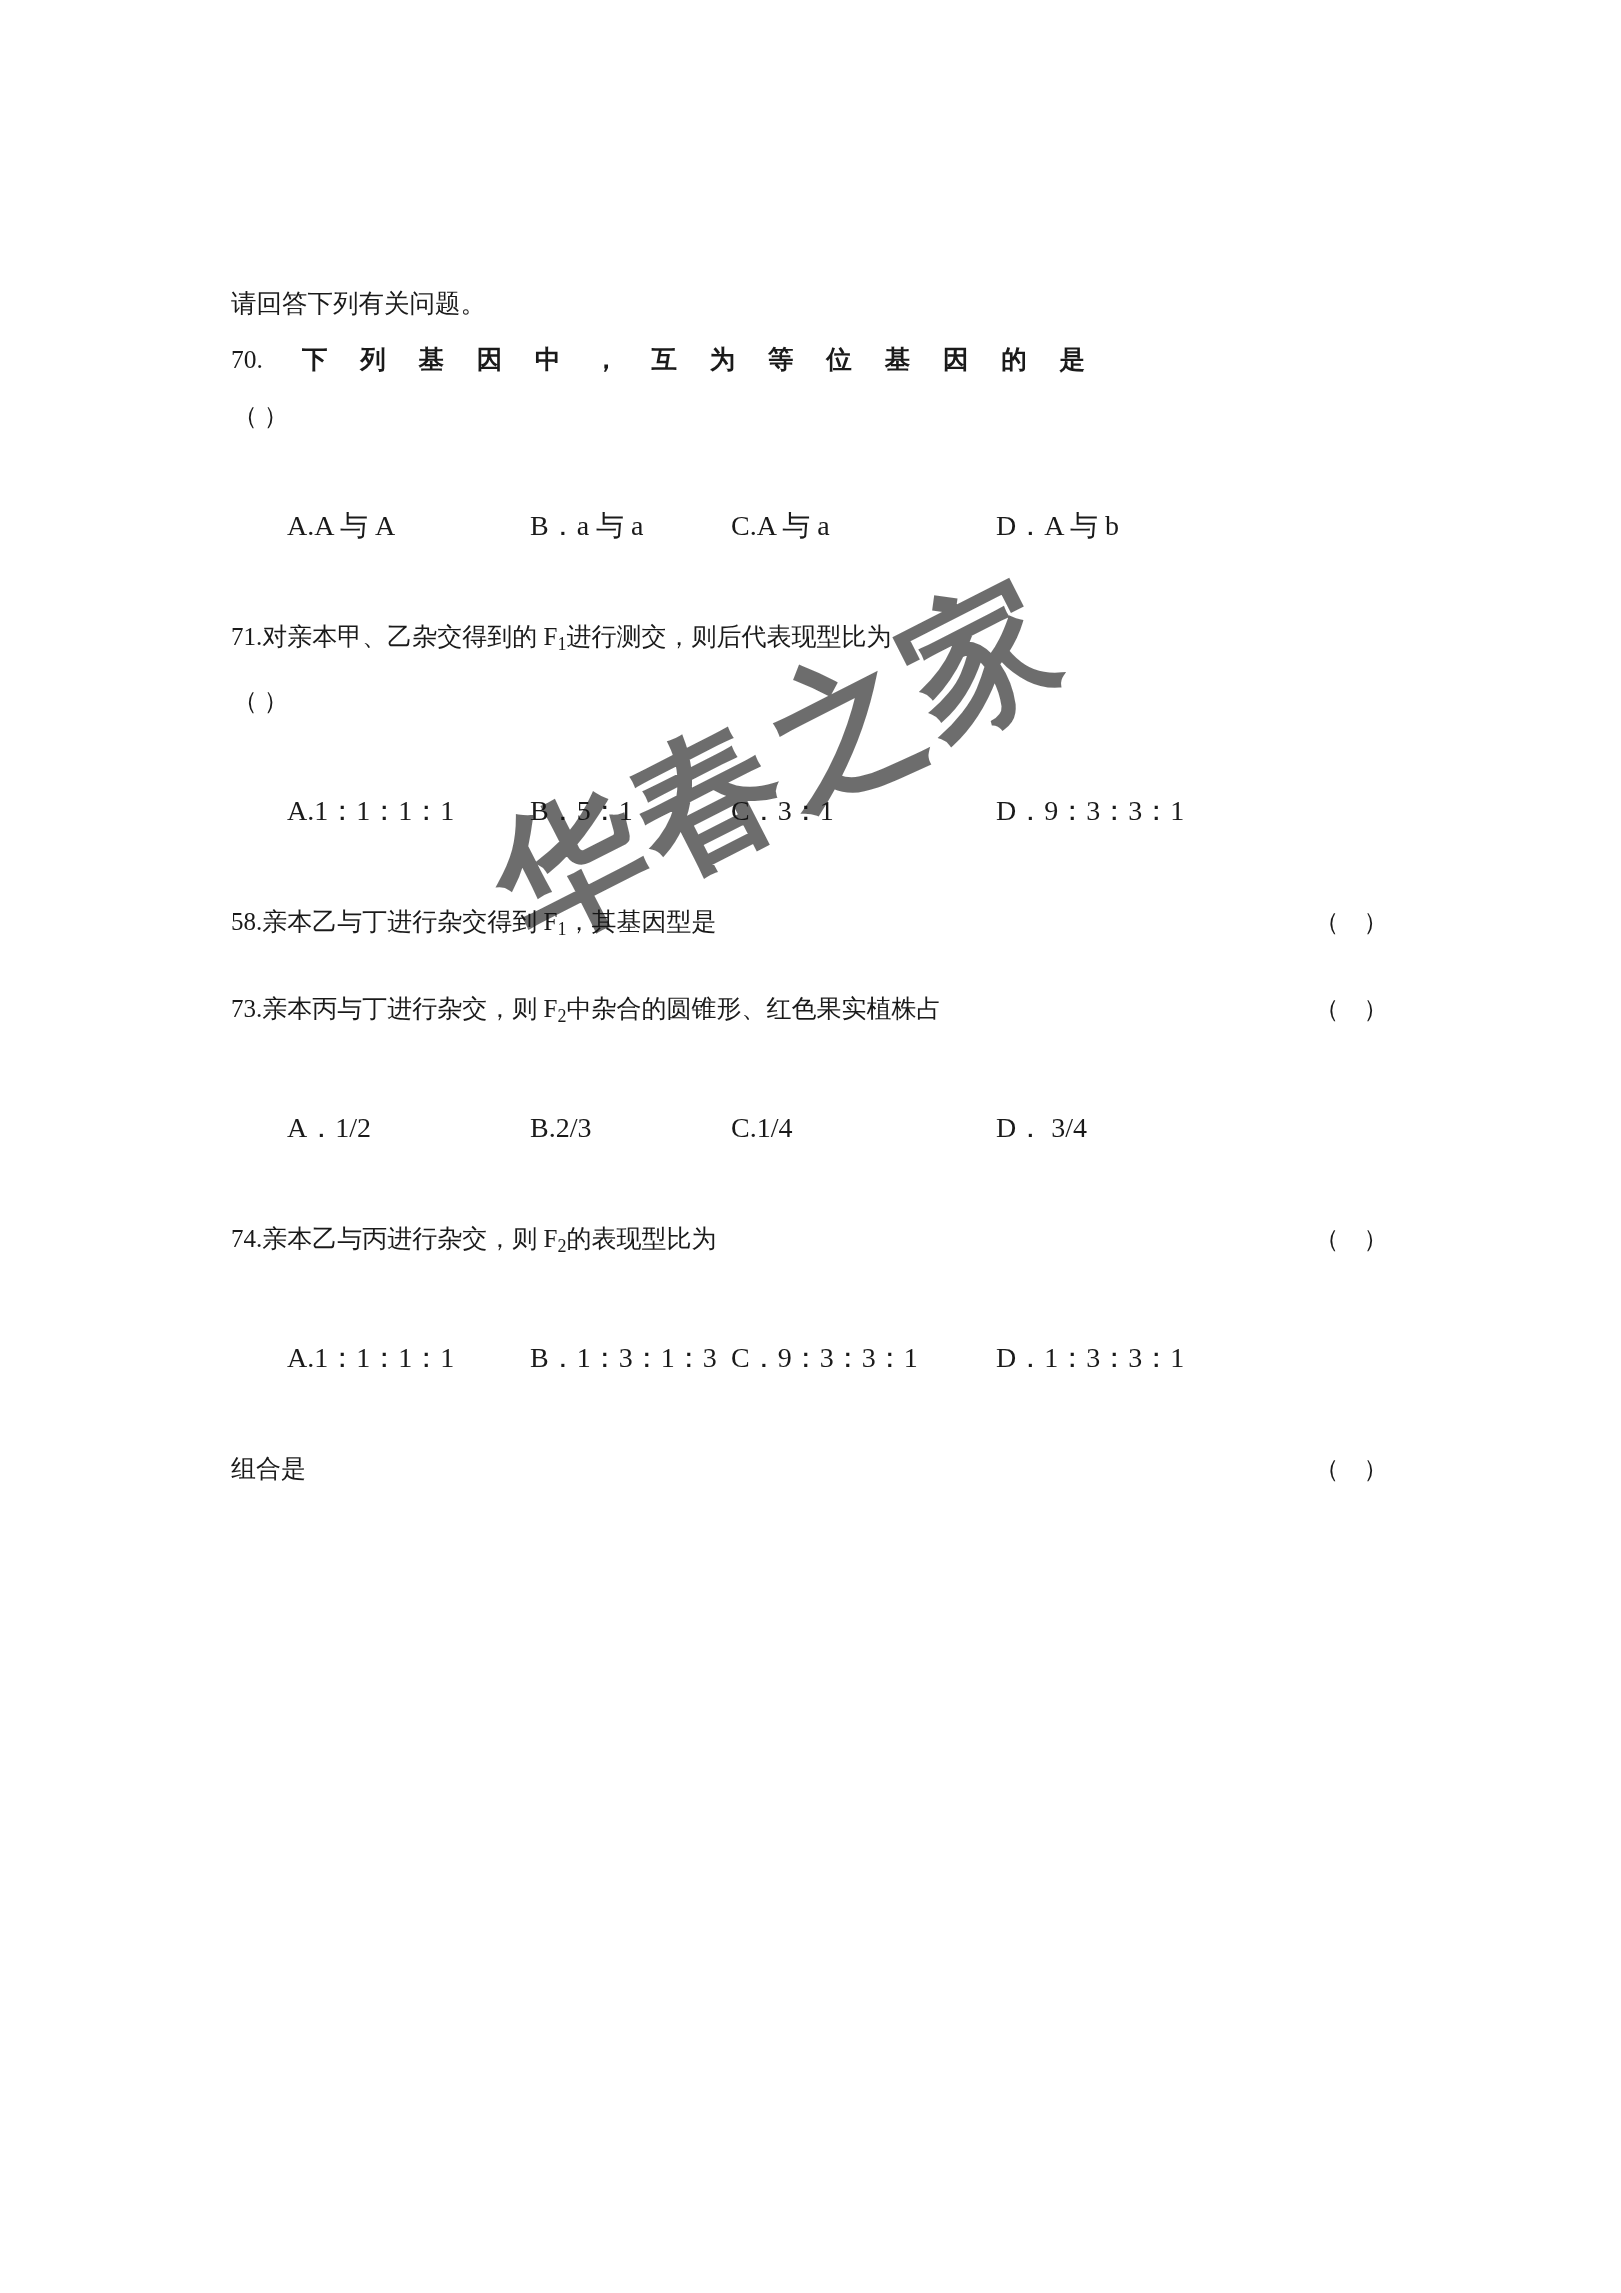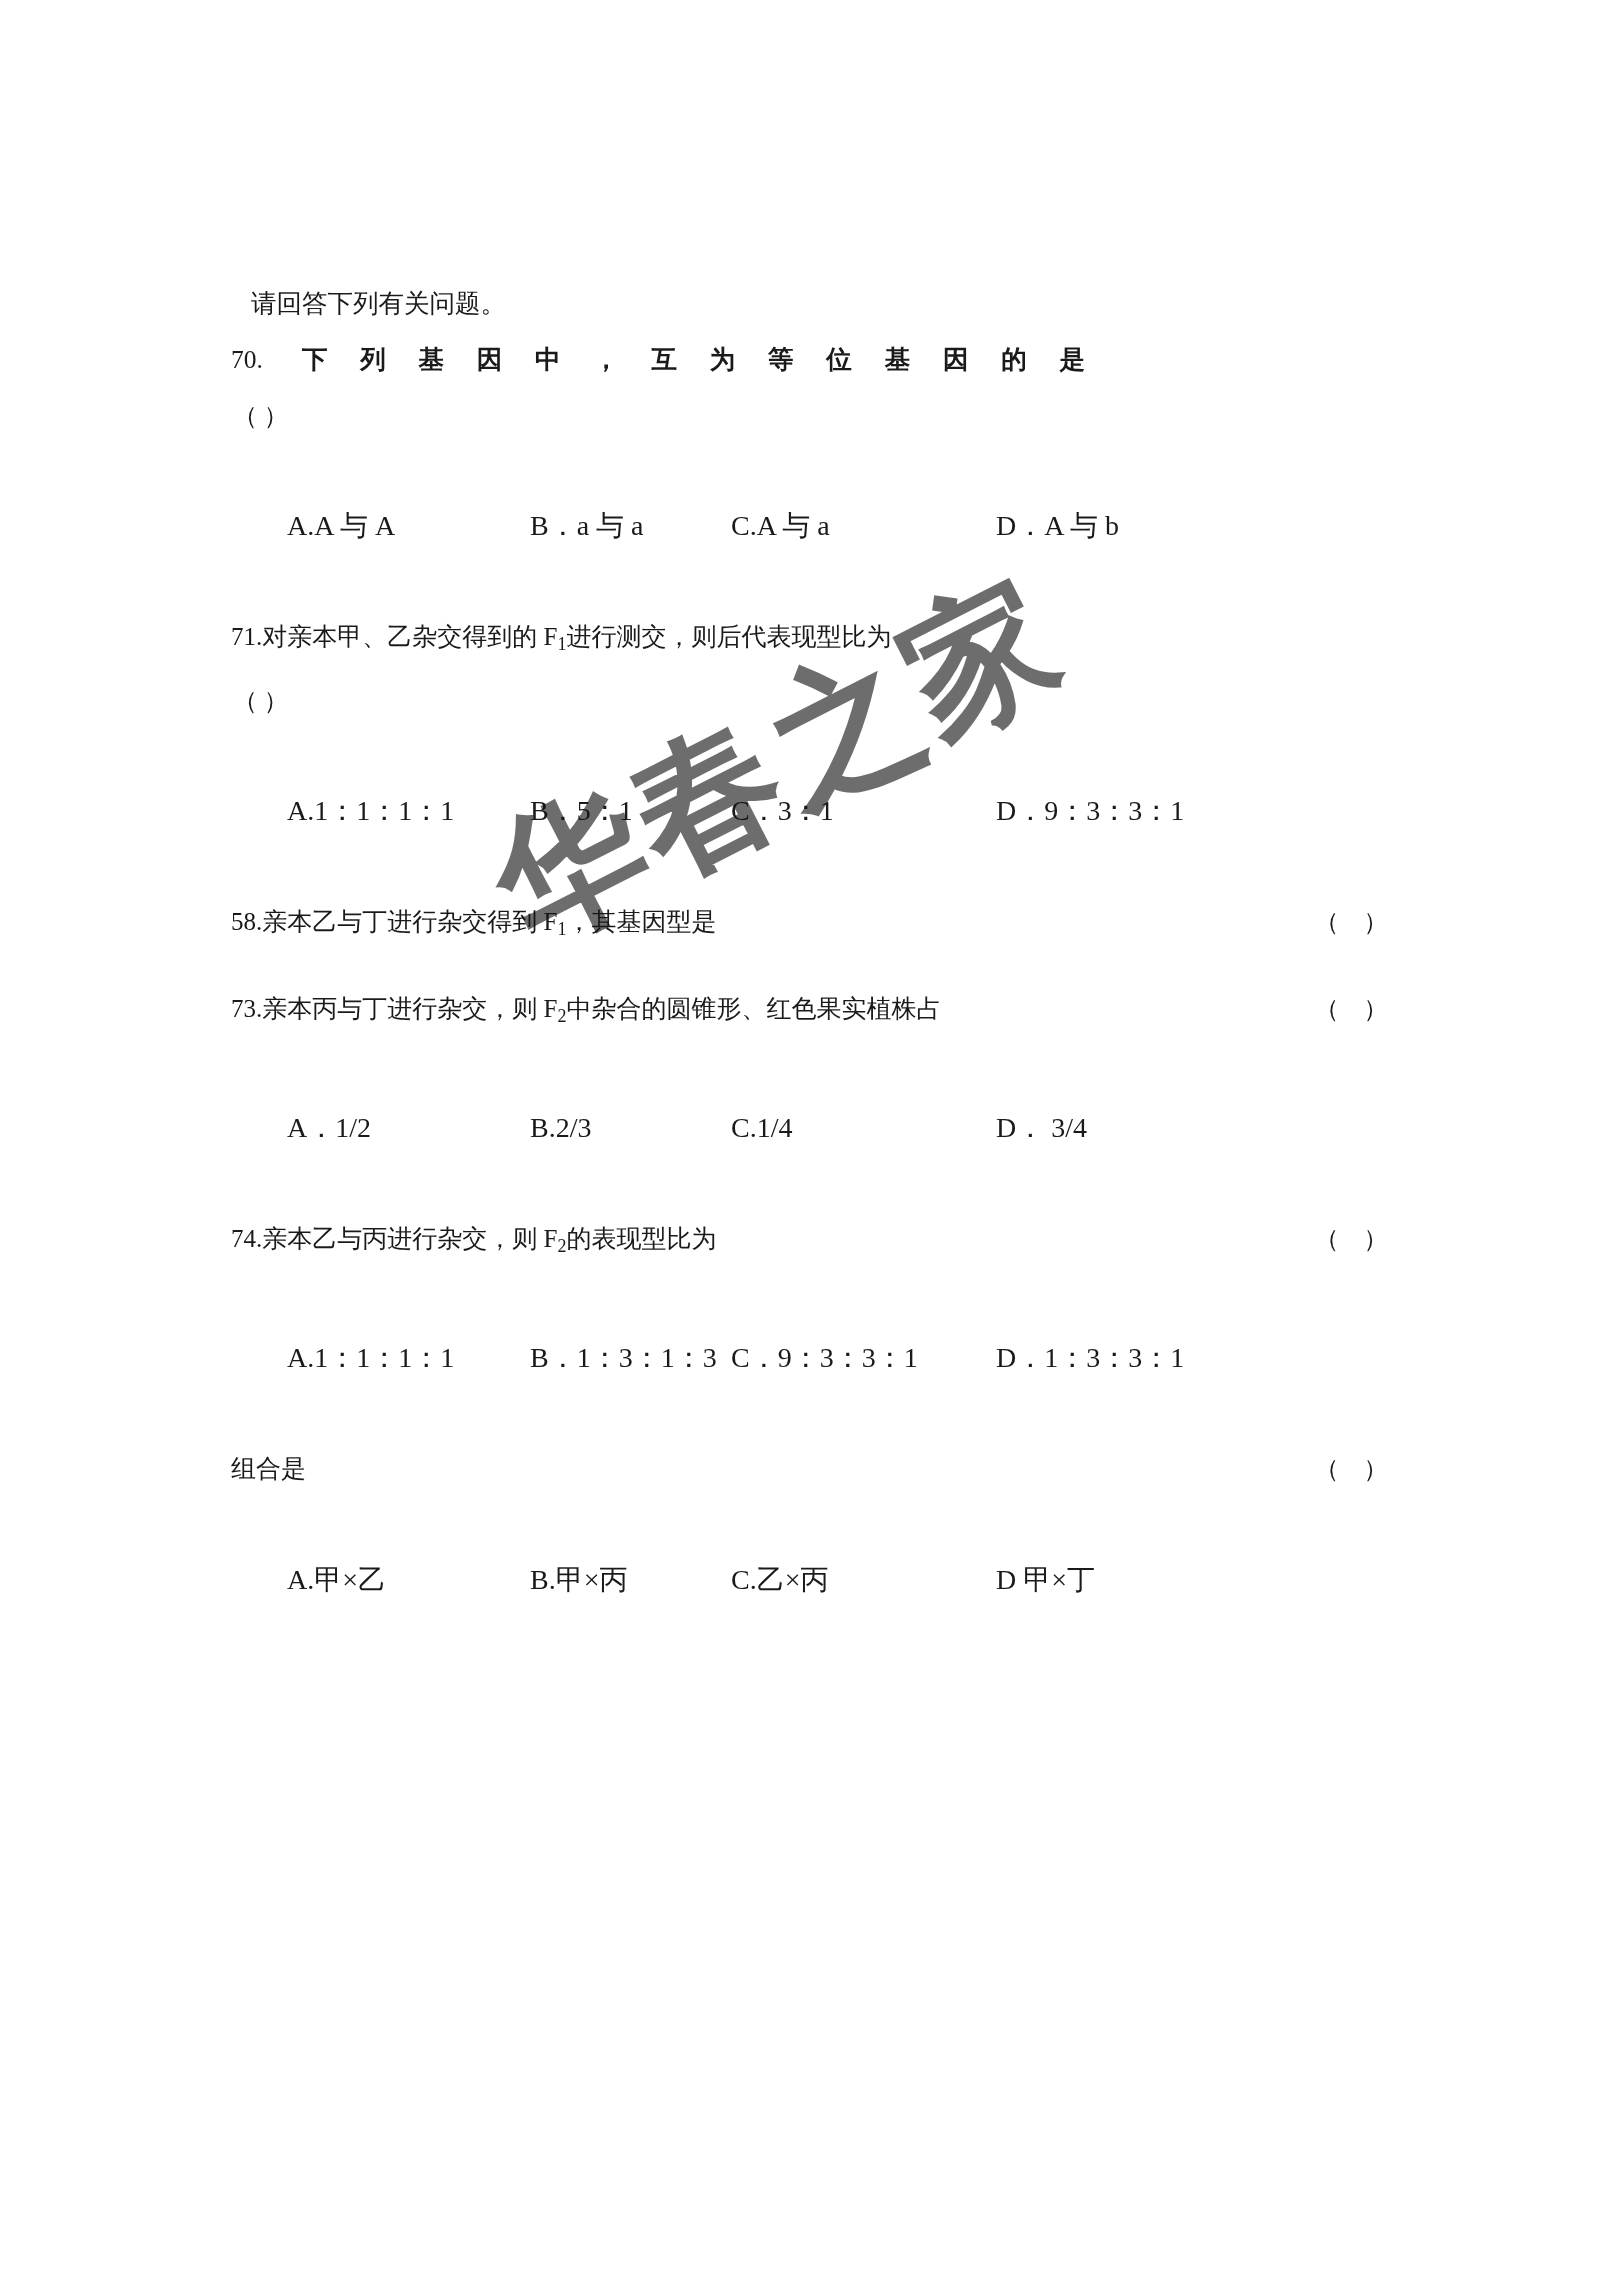--- a/index.html
+++ b/index.html
@@ -24,21 +24,20 @@
   }
   .content {
     position: absolute;
     left: 231px;
     top: 276px;
     width: 1157px;
   }
   .intro {
     font-size: 25.5px;
     line-height: 55px;
-    margin-left: 20px;
   }
   
   .spaced {
     font-size: 25.5px;
     line-height: 57px;
     letter-spacing: 0px;
   }
   .q-stem {
     font-size: 25px;
     line-height: 57px;
@@ -151,23 +150,20 @@
       <div class="opts">
         <span class="opt" style="width:243px">A.1：1：1：1</span><span class="opt" style="width:201px">B．1：3：1：3</span><span class="opt" style="width:265px">C．9：3：3：1</span><span class="opt">D．1：3：3：1</span>
       </div>
     </div>
 
     <div class="row">
       <div class="q-stem" style="position:relative">
         <span>组合是</span>
         <span class="right-paren">（    ）</span>
       </div>
-      <div class="opts">
-        <span class="opt" style="width:243px">A.甲×乙</span><span class="opt" style="width:201px">B.甲×丙</span><span class="opt" style="width:265px">C.乙×丙</span><span class="opt">D 甲×丁</span>
-      </div>
     </div>
 
   </div>
 
   <div class="watermark">
     <div class="wm-text">华春之家</div>
   </div>
 
 </div>
 

